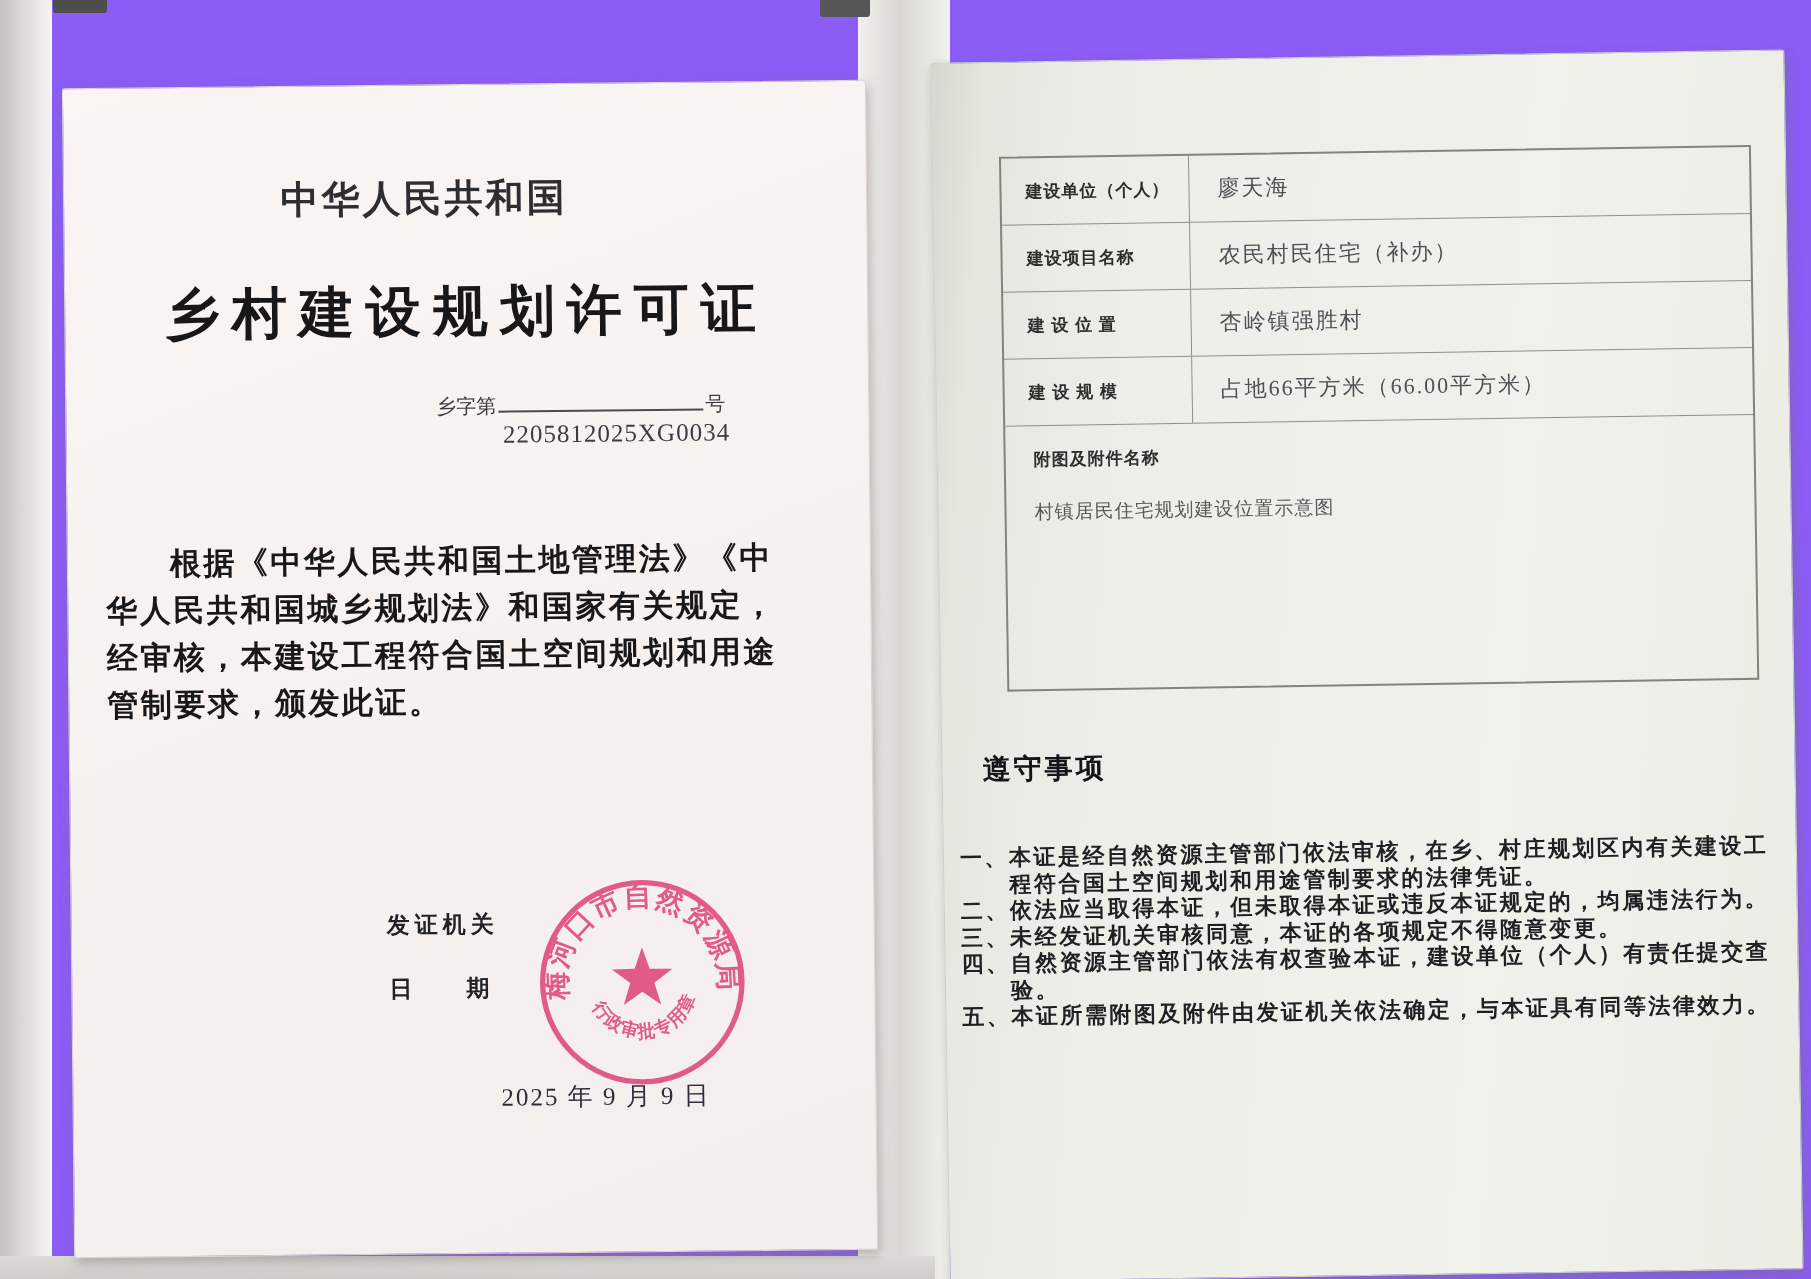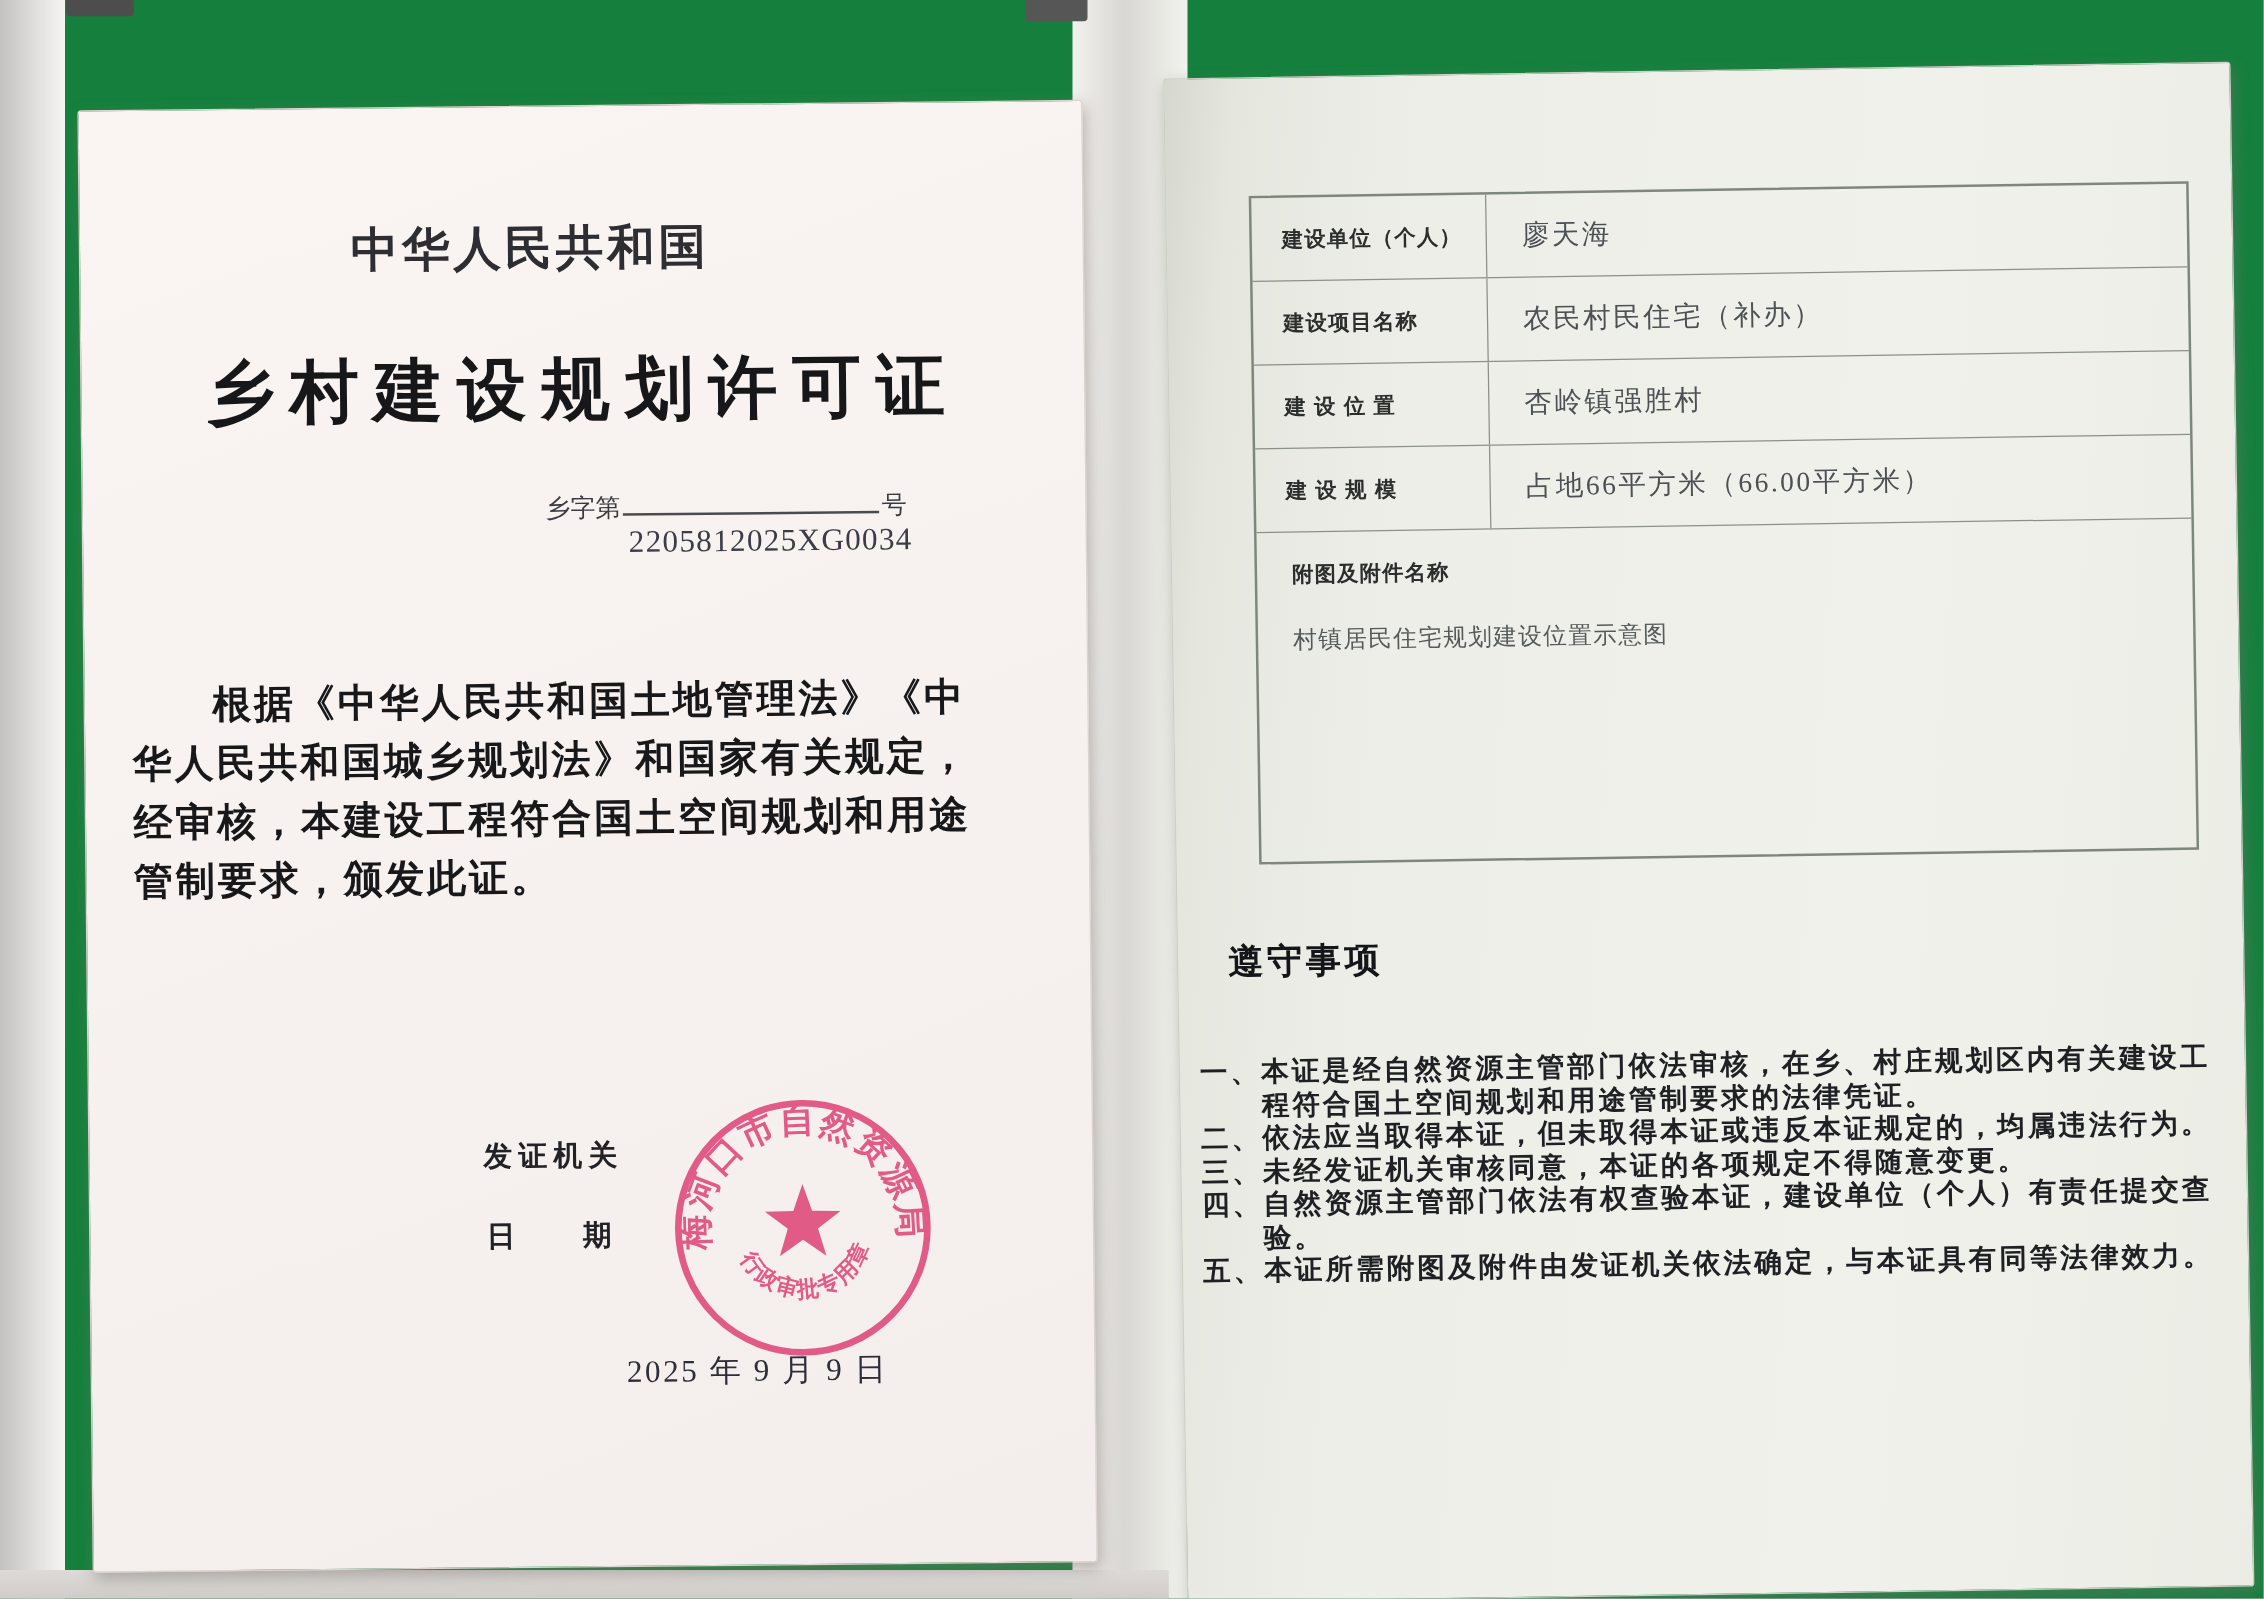--- a/index.html
+++ b/index.html
@@ -1,18 +1,18 @@
 <!DOCTYPE html>
 <html><head>
 <meta charset="utf-8">
 <style>
   html,body{margin:0;padding:0;}
   .canvas{
     position:relative; width:1811px; height:1279px; overflow:hidden;
-    background:#15803d; font-family:"Liberation Sans", sans-serif;
+    background:#8b5cf6; font-family:"Liberation Sans", sans-serif;
   }
   
   .scan-left{position:absolute;left:0;top:0;width:52px;height:1279px;
     background:linear-gradient(90deg,#c3c2c1,#e9e7e6 70%,#f7f5f4);}
   .scan-bottom{position:absolute;left:0;top:1256px;width:935px;height:23px;
     background:linear-gradient(180deg,#dddbd8,#cfccc9);}
   .scan-gap{position:absolute;left:858px;top:0;width:92px;height:1279px;
     background:linear-gradient(90deg,#f3f1ef,#d9d7d3 45%,#e9e9e4 80%,#f2f2ee);}
   .sliver-a{position:absolute;left:53px;top:0;width:54px;height:13px;background:#4d4d4d;border-radius:0 0 3px 3px;}
   .sliver-b{position:absolute;left:820px;top:0;width:50px;height:17px;background:#565656;border-radius:0 0 3px 3px;}

